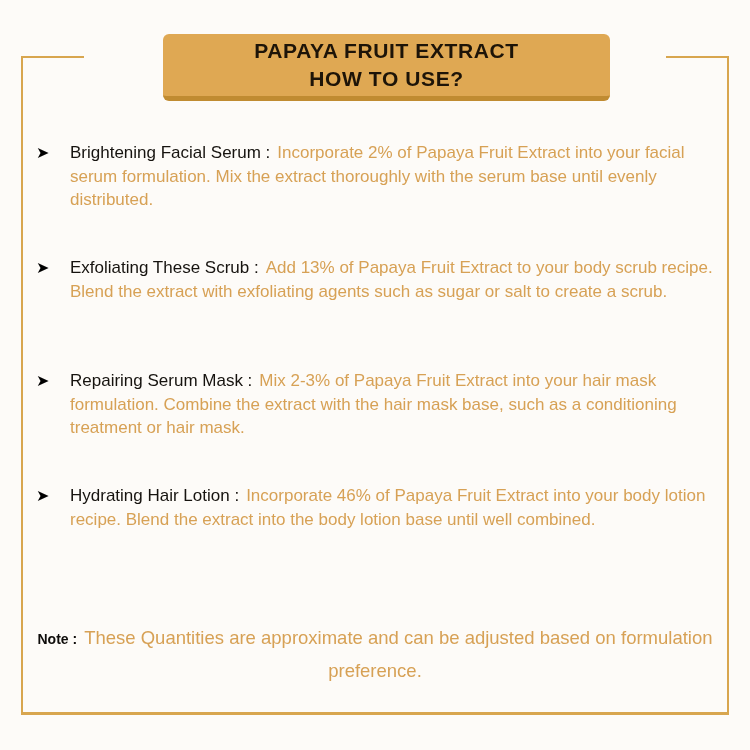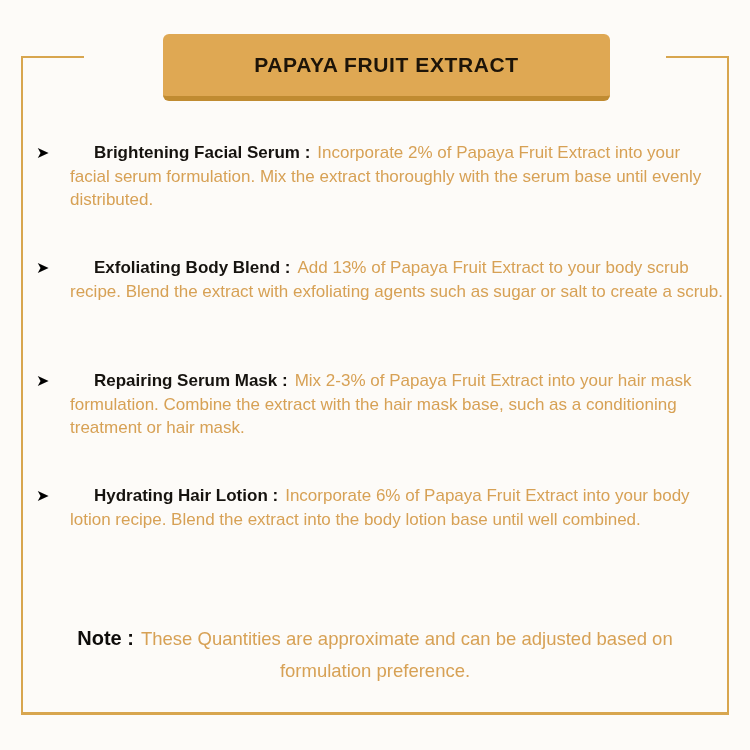--- a/index.html
+++ b/index.html
@@ -71,72 +71,72 @@
     font-family: "DejaVu Sans", sans-serif;
   }
   .bullet .btext {
     flex: 1;
     font-size: 17px;
     line-height: 23.5px;
     color: #D7A155;
     padding-right: 6px;
   }
   .blabel {
-    font-weight: bold;
+    font-weight: normal;
     color: #16130F;
     margin-right: 7px;
-    margin-left: 24px;
   }
   .b1 { top: 141px; }
   .b2 { top: 256px; }
   .b3 { top: 369px; }
   .b4 { top: 484px; }
   .note {
     position: absolute;
     left: 32px;
     right: 32px;
     top: 622px;
     text-align: center;
     font-size: 18.5px;
     line-height: 32px;
     color: #D7A155;
   }
   .note .note-label {
     font-weight: bold;
-    font-size: 20px;
+    font-size: 14px;
     color: #0E0C0A;
     margin-right: 7px;
   }
 </style>
 </head>
 <body>
 
 <div class="top-seg left"></div>
 <div class="top-seg right"></div>
 <div class="frame"></div>
 
 <div class="banner">
   <div class="line">PAPAYA FRUIT EXTRACT</div>
+  <div class="line">HOW TO USE?</div>
 </div>
 
 <div class="bullet b1">
   <span class="arrow">➤</span>
   <span class="btext"><span class="blabel">Brightening Facial Serum :</span><span>Incorporate 2% of Papaya Fruit Extract into your facial serum formulation. Mix the extract thoroughly with the serum base until evenly distributed.</span></span>
 </div>
 
 <div class="bullet b2">
   <span class="arrow">➤</span>
-  <span class="btext"><span class="blabel">Exfoliating Body Blend :</span><span>Add 13% of Papaya Fruit Extract to your body scrub recipe. Blend the extract with exfoliating agents such as sugar or salt to create a scrub.</span></span>
+  <span class="btext"><span class="blabel">Exfoliating These Scrub :</span><span>Add 13% of Papaya Fruit Extract to your body scrub recipe. Blend the extract with exfoliating agents such as sugar or salt to create a scrub.</span></span>
 </div>
 
 <div class="bullet b3">
   <span class="arrow">➤</span>
   <span class="btext"><span class="blabel">Repairing Serum Mask :</span><span>Mix 2-3% of Papaya Fruit Extract into your hair mask formulation. Combine the extract with the hair mask base, such as a conditioning treatment or hair mask.</span></span>
 </div>
 
 <div class="bullet b4">
   <span class="arrow">➤</span>
-  <span class="btext"><span class="blabel">Hydrating Hair Lotion :</span><span>Incorporate 6% of Papaya Fruit Extract into your body lotion recipe. Blend the extract into the body lotion base until well combined.</span></span>
+  <span class="btext"><span class="blabel">Hydrating Hair Lotion :</span><span>Incorporate 46% of Papaya Fruit Extract into your body lotion recipe. Blend the extract into the body lotion base until well combined.</span></span>
 </div>
 
 <div class="note">
   <span class="note-label">Note :</span><span>These Quantities are approximate and can be adjusted based on formulation preference.</span>
 </div>
 
 </body></html>

